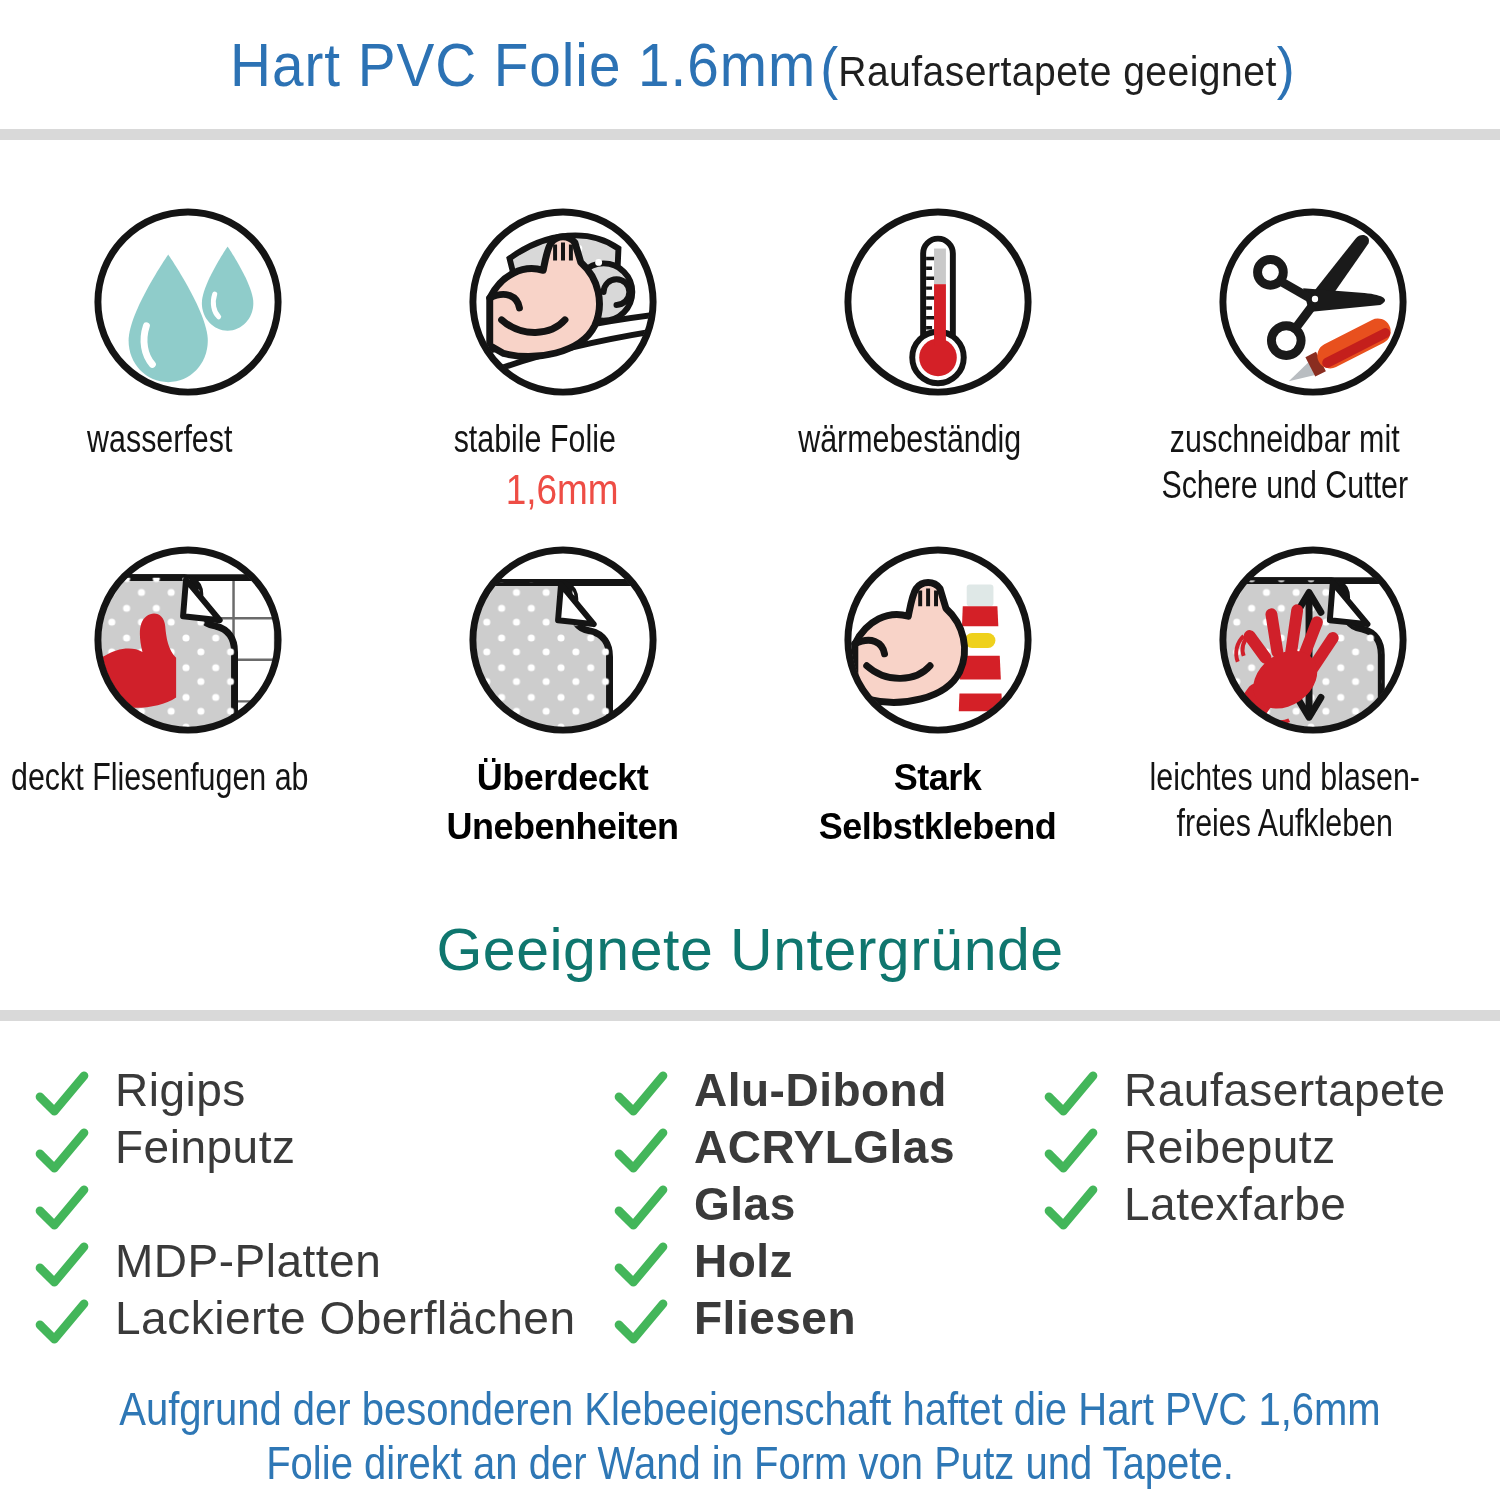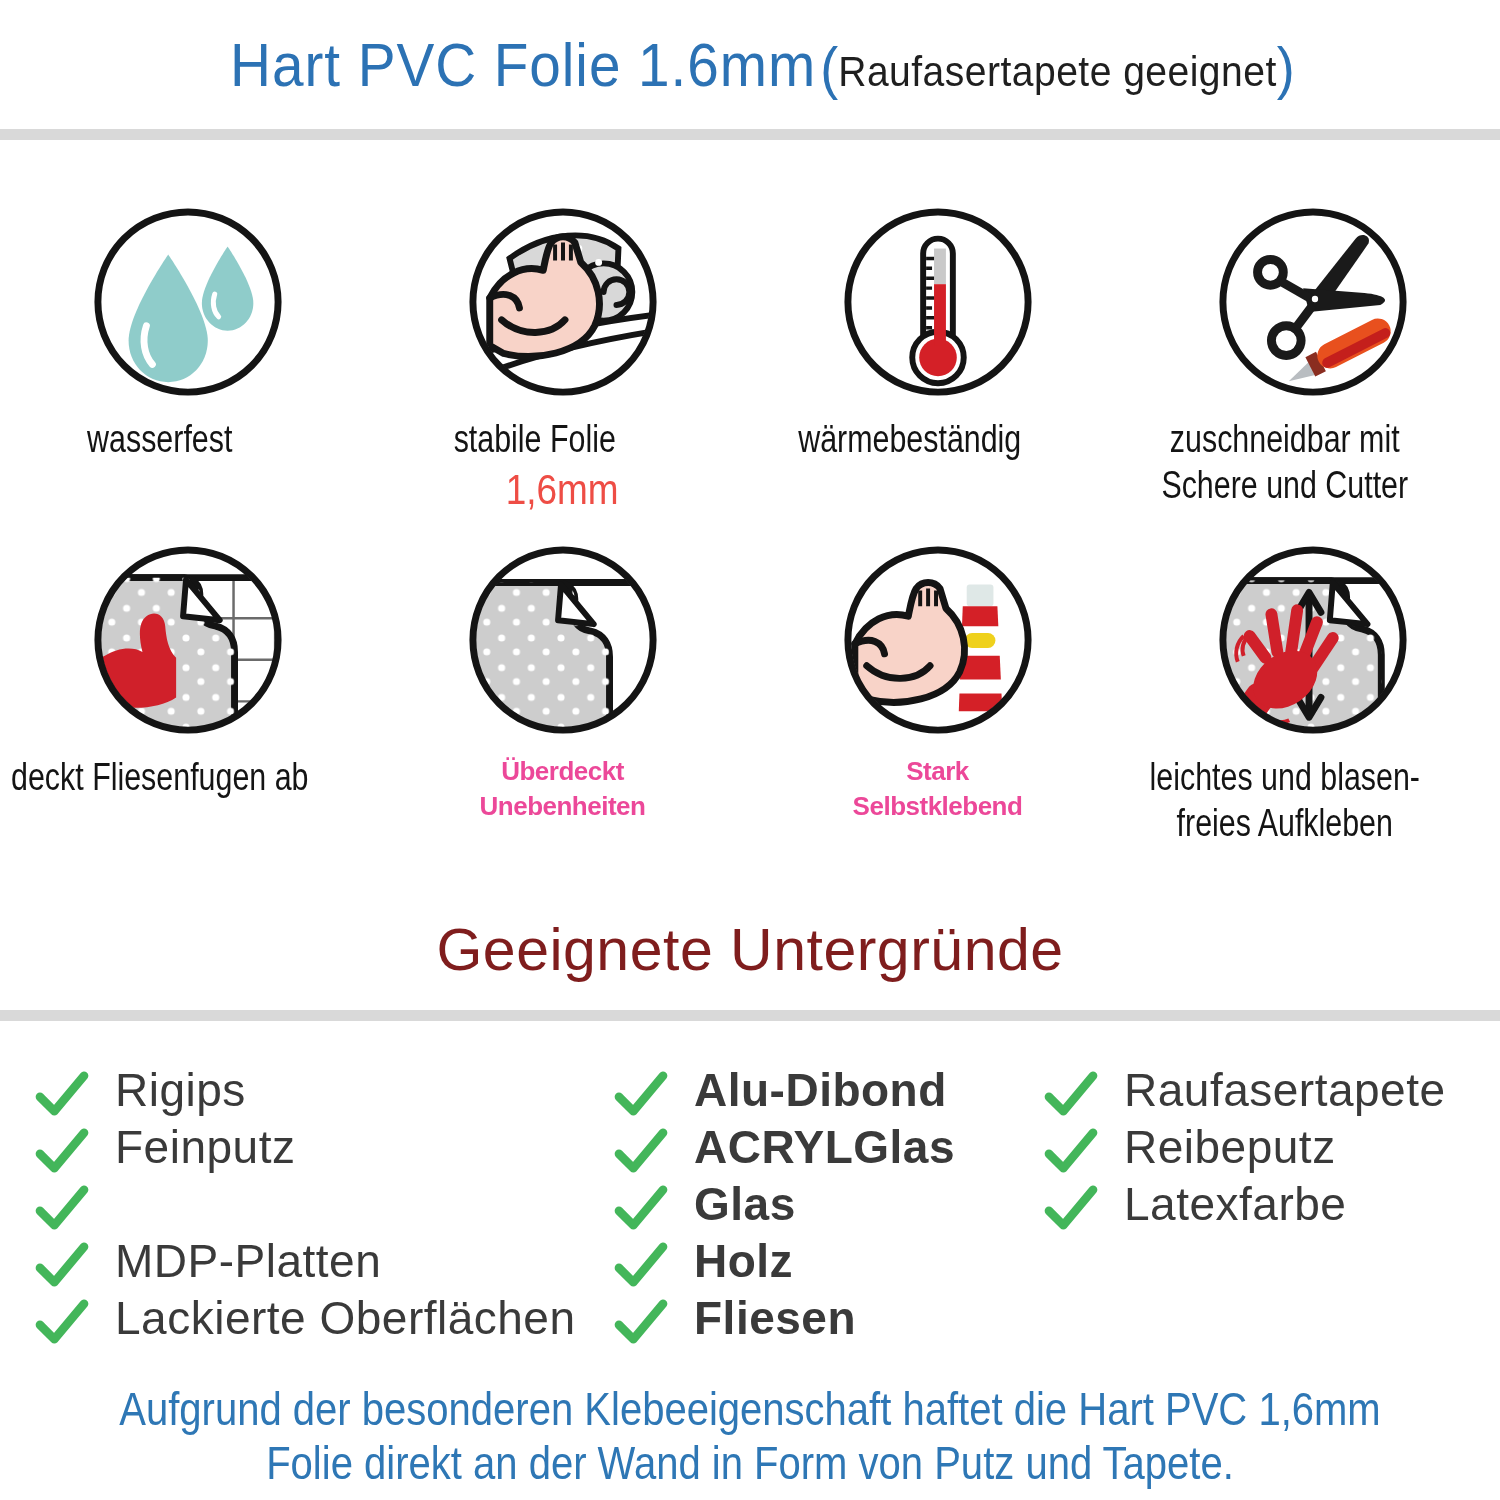--- a/index.html
+++ b/index.html
@@ -20,27 +20,27 @@
 
   
   .features { position:absolute; left:0; width:1500px; display:grid; grid-template-columns:repeat(4,1fr); }
   .features.row1 { top:203px; }
   .features.row2 { top:541px; }
   .feature { display:flex; flex-direction:column; align-items:center; }
   .icon-circle { width:198px; height:198px; }
   .icon-circle svg { width:100%; height:100%; display:block; }
   .feature-label { margin-top:15px; font-size:38px; line-height:1.22; color:#141414;
                    text-align:center; transform:scaleX(0.80); transform-origin:50% 0; width:130%; margin-left:-15%; }
-  .feature-label.emph { transform:none; width:auto; margin-left:0; font-size:26px; font-weight:600;
-                        line-height:1.35; letter-spacing:-0.5px; color:#ec4899; }
+  .feature-label.emph { transform:none; width:auto; margin-left:0; font-size:36px; font-weight:600;
+                        line-height:1.35; letter-spacing:-0.5px; color:#000000; }
   .feature-sublabel { margin-top:4px; font-size:42px; color:#ee4d45; transform:scaleX(0.88); transform-origin:50% 0; }
 
   
   .sub-heading { position:absolute; top:916px; left:0; width:100%; text-align:center;
-                 font-size:59px; color:#7f1d1d; letter-spacing:0.5px; }
+                 font-size:59px; color:#0f766e; letter-spacing:0.5px; }
   .check-col { position:absolute; top:1060px; list-style:none; }
   .check-col.c1 { left:33px; }
   .check-col.c2 { left:612px;font-weight:bold; }
   .check-col.c3 { left:1042px; }
   .check-item { height:57px; display:flex; align-items:flex-end; gap:24px; white-space:nowrap; }
   .check-item svg { width:58px; height:46px; flex:0 0 auto; }
   .check-item span { font-size:46px; color:#3a3a3a; letter-spacing:0.5px; }
 
   
   .footer { position:absolute; top:1383px; left:0; width:100%; text-align:center;

